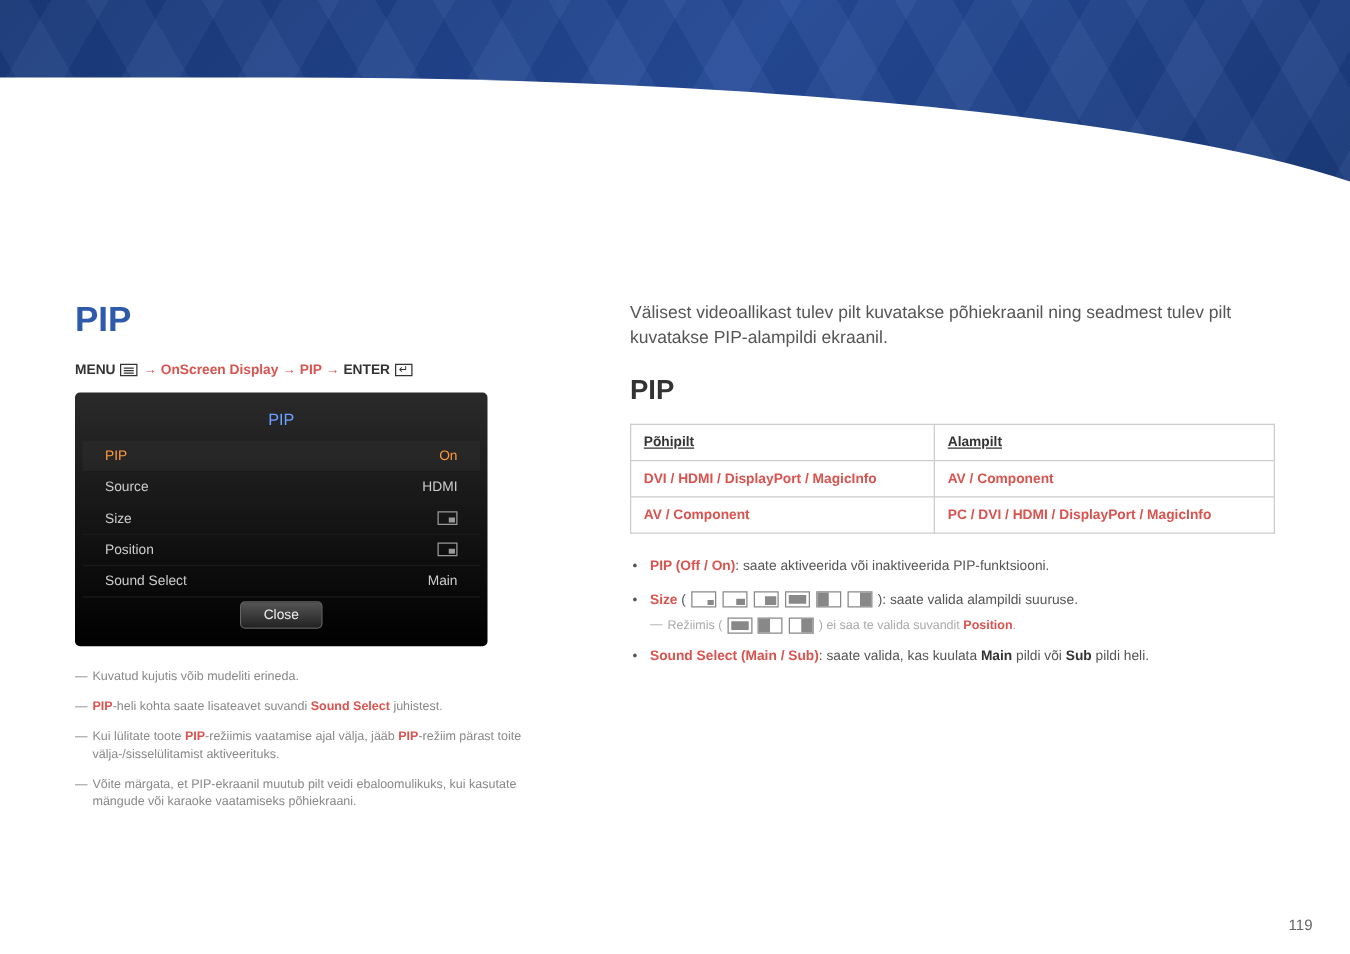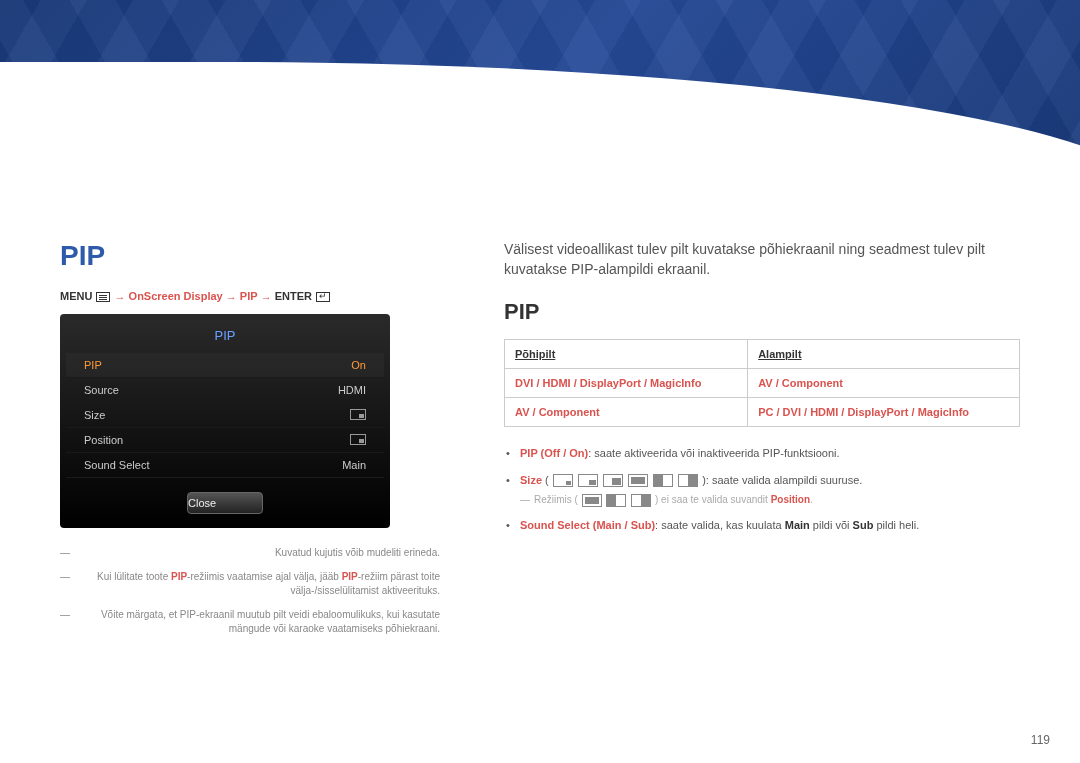--- a/index.html
+++ b/index.html
@@ -101,23 +101,23 @@
   }
   .osd-row {
     display: flex;
     justify-content: space-between;
     padding: 6px 18px;
     border-bottom: 1px solid #1a1a1a;
   }
   .osd-row.active { color: #ff9a3c; background: rgba(255,255,255,0.03); }
   .osd-row:last-of-type { border-bottom: none; }
   .osd-close {
-    margin: 14px auto 8px auto;
-    width: 76px;
-    text-align: left;
+    margin: 3px auto 8px auto;
+    width: 66px;
+    text-align: center;
     background: linear-gradient(#555,#222);
     border: 1px solid #666;
     border-radius: 4px;
     padding: 4px 0;
     font-size: 11px;
     color: #eee;
   }
   .mini-icon {
     display: inline-block;
     width: 16px; height: 11px;
@@ -125,21 +125,21 @@
     position: relative;
     vertical-align: middle;
   }
   .mini-icon::after {
     content: "";
     position: absolute;
     right: 1px; bottom: 1px;
     width: 5px; height: 4px;
     background: #999;
   }
-  .notes { margin-top: 18px; font-size: 10px; color: #888; text-align: right; }
+  .notes { margin-top: 18px; font-size: 10px; color: #888; }
   .notes .note-line { margin-bottom: 10px; padding-left: 14px; position: relative; line-height: 1.4; }
   .notes .note-line::before { content: "―"; position: absolute; left: 0; color: #888; }
   .notes .red { color: #d9534f; font-weight: 700; }
   .intro {
     font-size: 14px;
     color: #555;
     margin-bottom: 20px;
     line-height: 1.4;
   }
   .sub-title {
@@ -243,20 +243,23 @@
       </div>
       <div class="osd-row">
         <span>Sound Select</span>
         <span>Main</span>
       </div>
       <div class="osd-close">Close</div>
     </div>
 
     <div class="notes">
       <div class="note-line">Kuvatud kujutis võib mudeliti erineda.</div>
+      <div class="note-line">
+        <span class="red">PIP</span><span>-heli kohta saate lisateavet suvandi </span><span class="red">Sound Select</span><span> juhistest.</span>
+      </div>
       <div class="note-line">
         <span>Kui lülitate toote </span><span class="red">PIP</span><span>-režiimis vaatamise ajal välja, jääb </span><span class="red">PIP</span><span>-režiim pärast toite välja-/sisselülitamist aktiveerituks.</span>
       </div>
       <div class="note-line">Võite märgata, et PIP-ekraanil muutub pilt veidi ebaloomulikuks, kui kasutate mängude või karaoke vaatamiseks põhiekraani.</div>
     </div>
   </div>
 
   <div class="right-col">
     <div class="intro">Välisest videoallikast tulev pilt kuvatakse põhiekraanil ning seadmest tulev pilt kuvatakse PIP-alampildi ekraanil.</div>
     <div class="sub-title">PIP</div>

